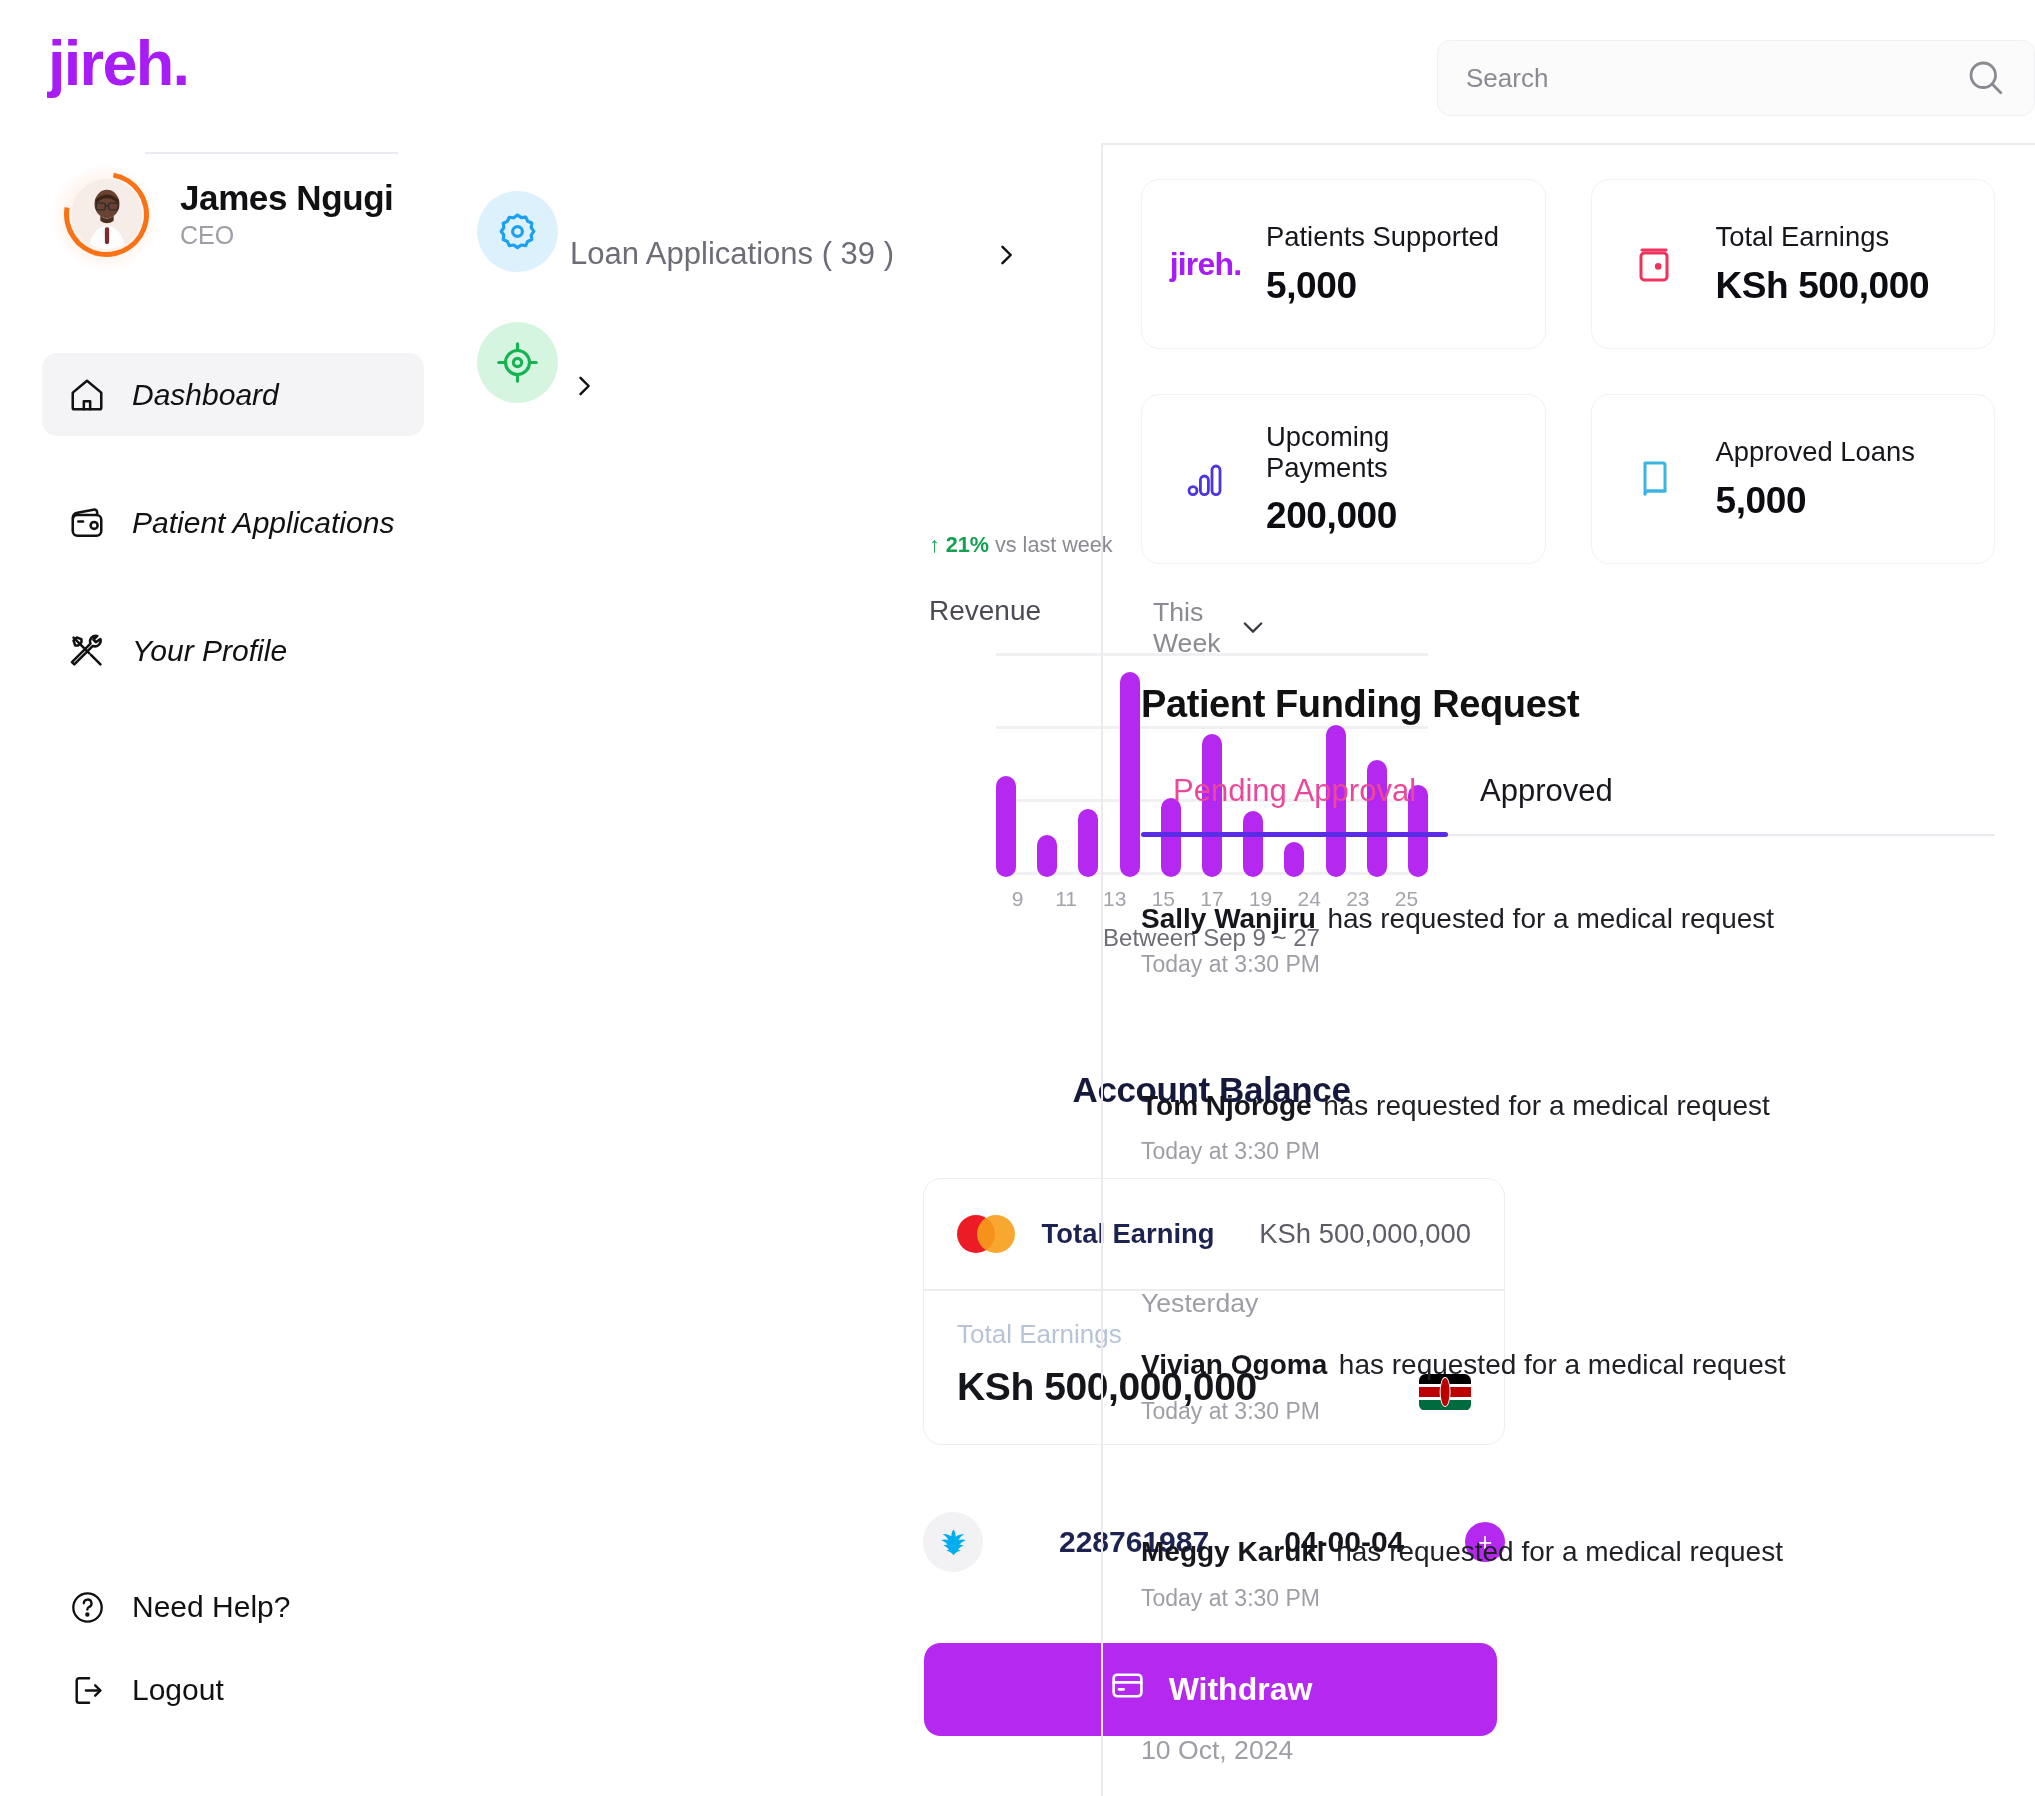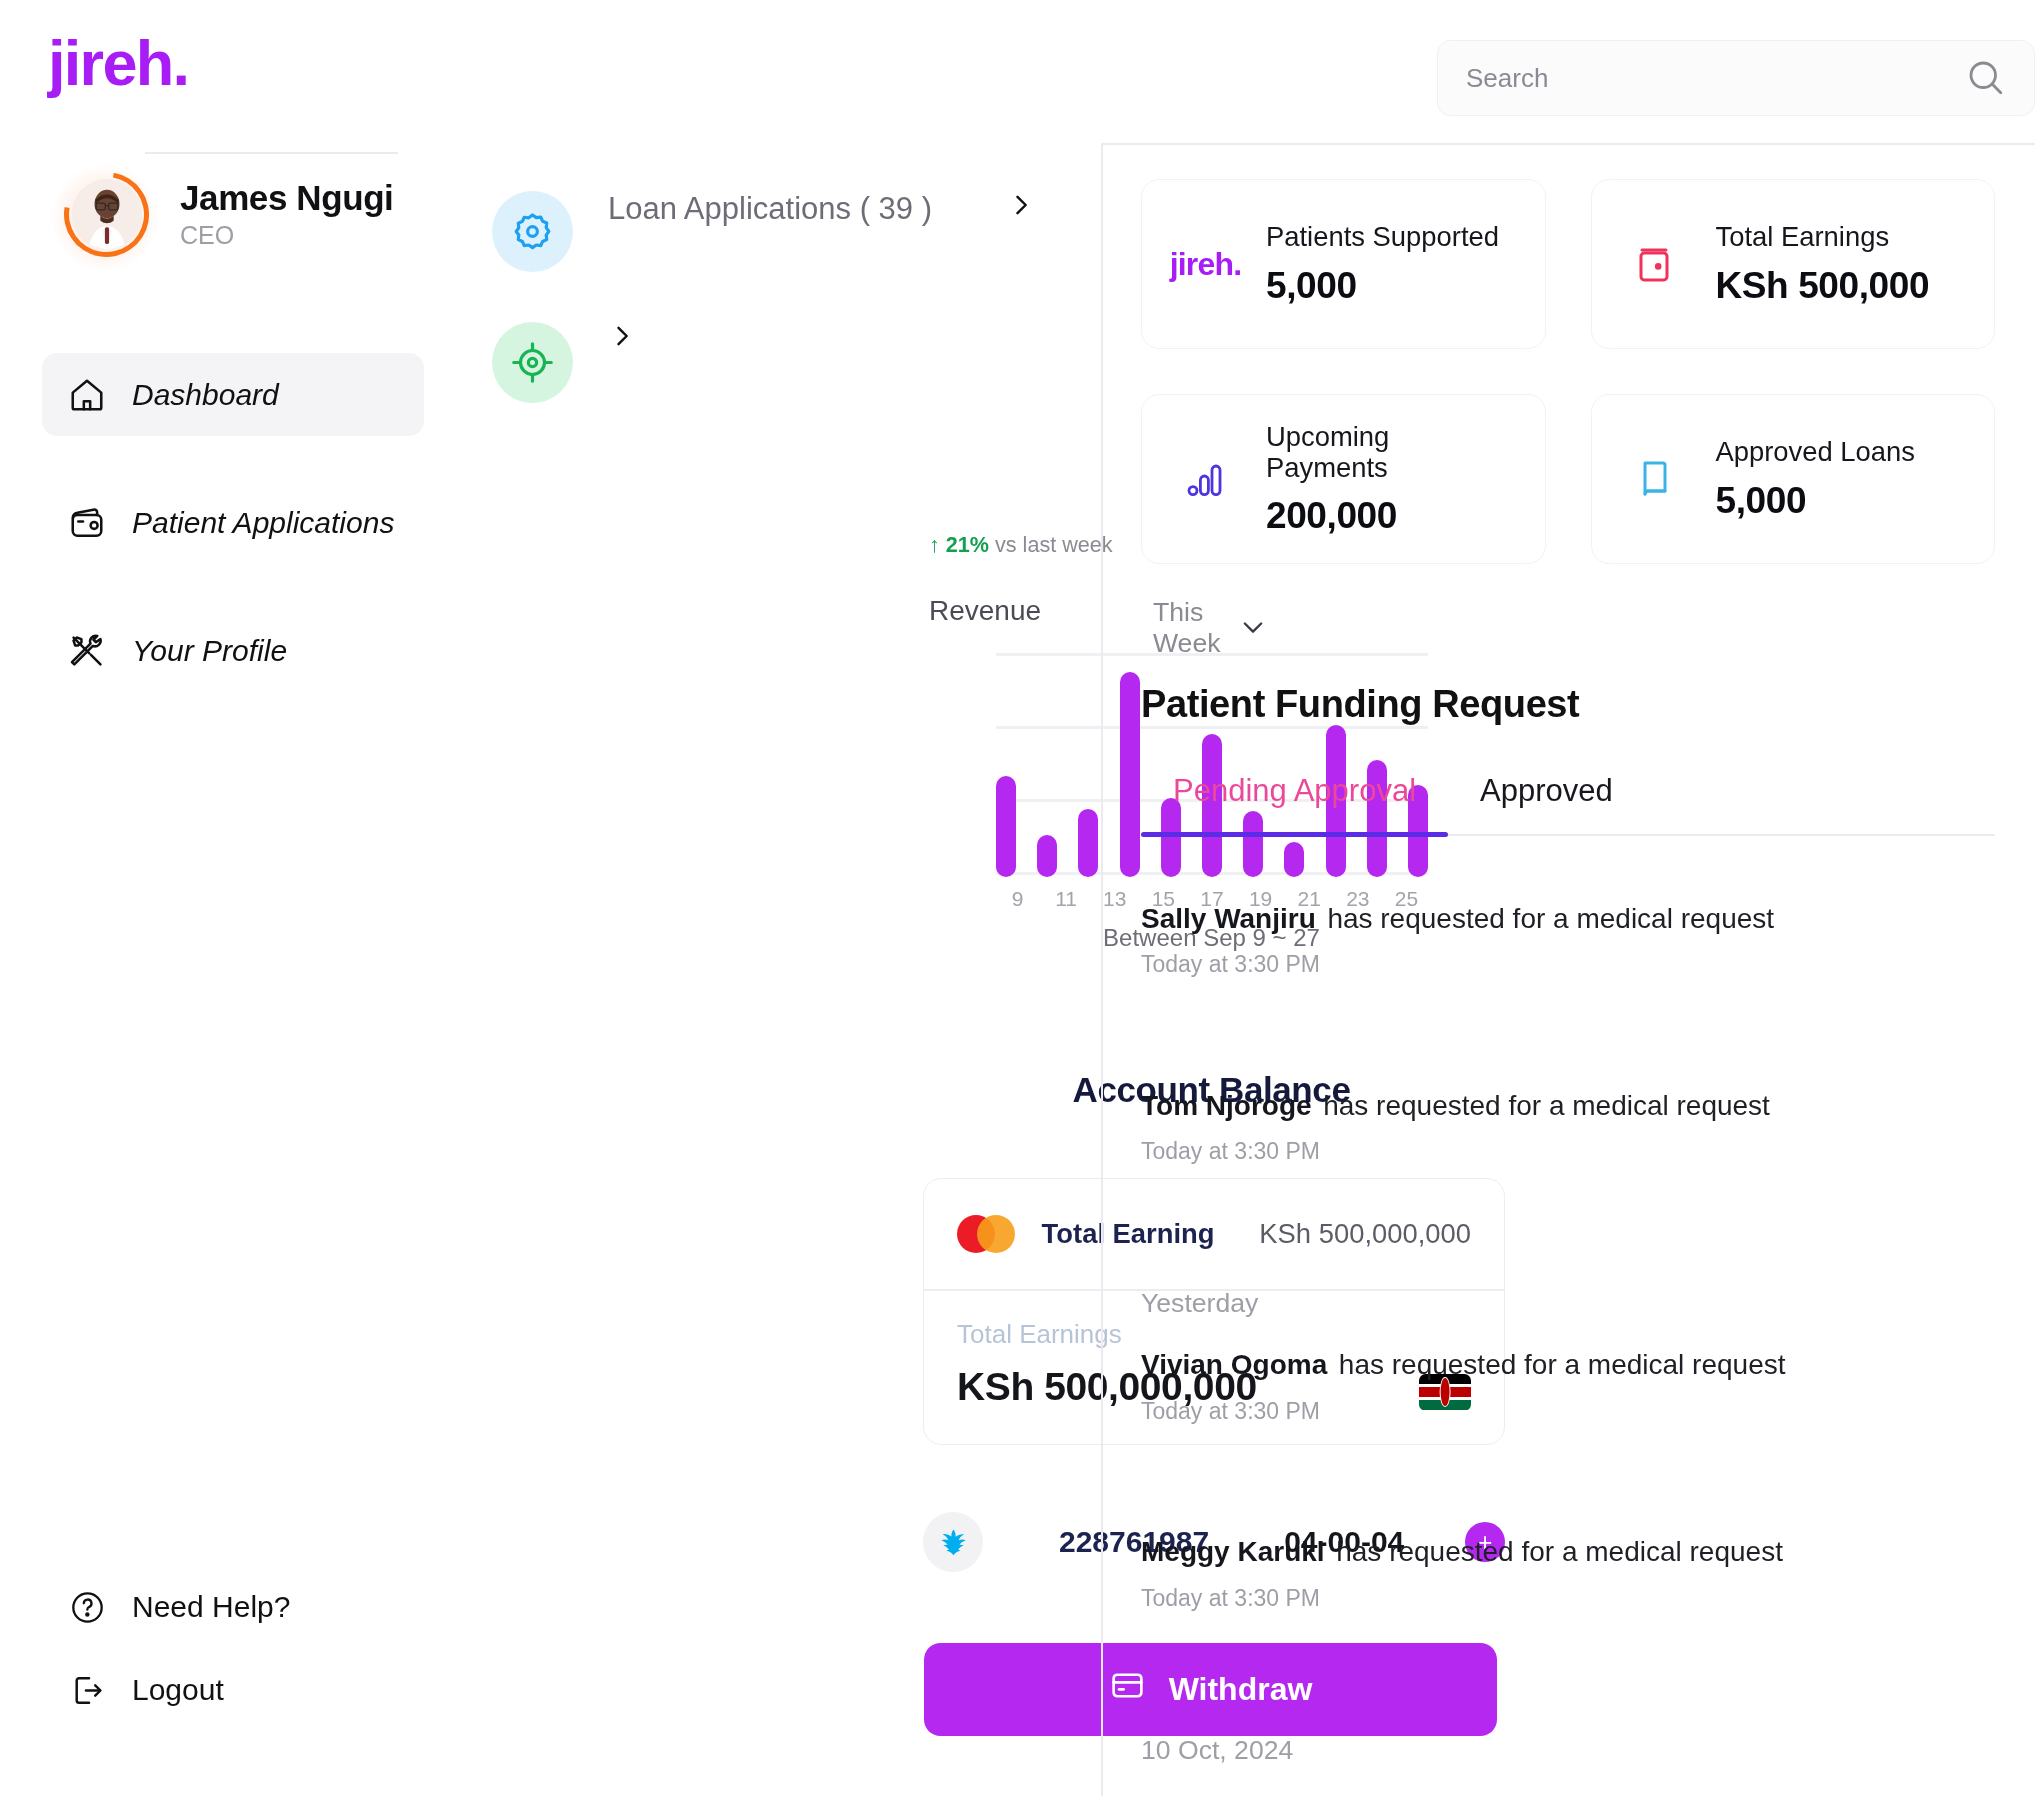--- a/index.html
+++ b/index.html
@@ -82,22 +82,22 @@
   }
   .bottom-item + .bottom-item { margin-top: 25px; }
   .bottom-label { font-size: 30px; color: #111114; }
 
   
   .mid {
     position: absolute; left: 449px; top: 0;
     width: 652px; height: 1797px;
   }
   .app-row {
-    position: absolute; width: 548px; left: 43px;
-    display: flex; align-items: flex-start; gap: 35px; cursor: pointer;
+    position: absolute; width: 548px; left: 28px;
+    display: flex; align-items: flex-end; gap: 12px; cursor: pointer;
   }
   .app-row.r1 { top: 191px; }
   .app-row.r2 { top: 322px; }
   .app-bubble {
     width: 81px; height: 81px; border-radius: 50%;
     display: flex; align-items: center; justify-content: center; flex: none;
   }
   .app-bubble.blue { background: #ddf1fd; }
   .app-bubble.green { background: #d6f5e0; }
   .app-label { font-size: 31px; color: #6d6d77; flex: 1; }
@@ -419,21 +419,21 @@
           <div class="bar" style="height: 92px; background: rgb(181, 40, 240);"></div>
         </div>
     </div>
     <div class="xaxis" id="xaxis">
         <span class="xtick">9</span>
         <span class="xtick">11</span>
         <span class="xtick">13</span>
         <span class="xtick">15</span>
         <span class="xtick">17</span>
         <span class="xtick">19</span>
-        <span class="xtick">21</span>
+        <span class="xtick">24</span>
         <span class="xtick">23</span>
         <span class="xtick">25</span>
       </div>
     <div class="chart-caption">Between Sep 9 ~ 27</div>
 
     <div class="balance-title">Account Balance</div>
 
     <div class="bal-card">
       <div class="bal-top">
         <span class="mc-logo">

